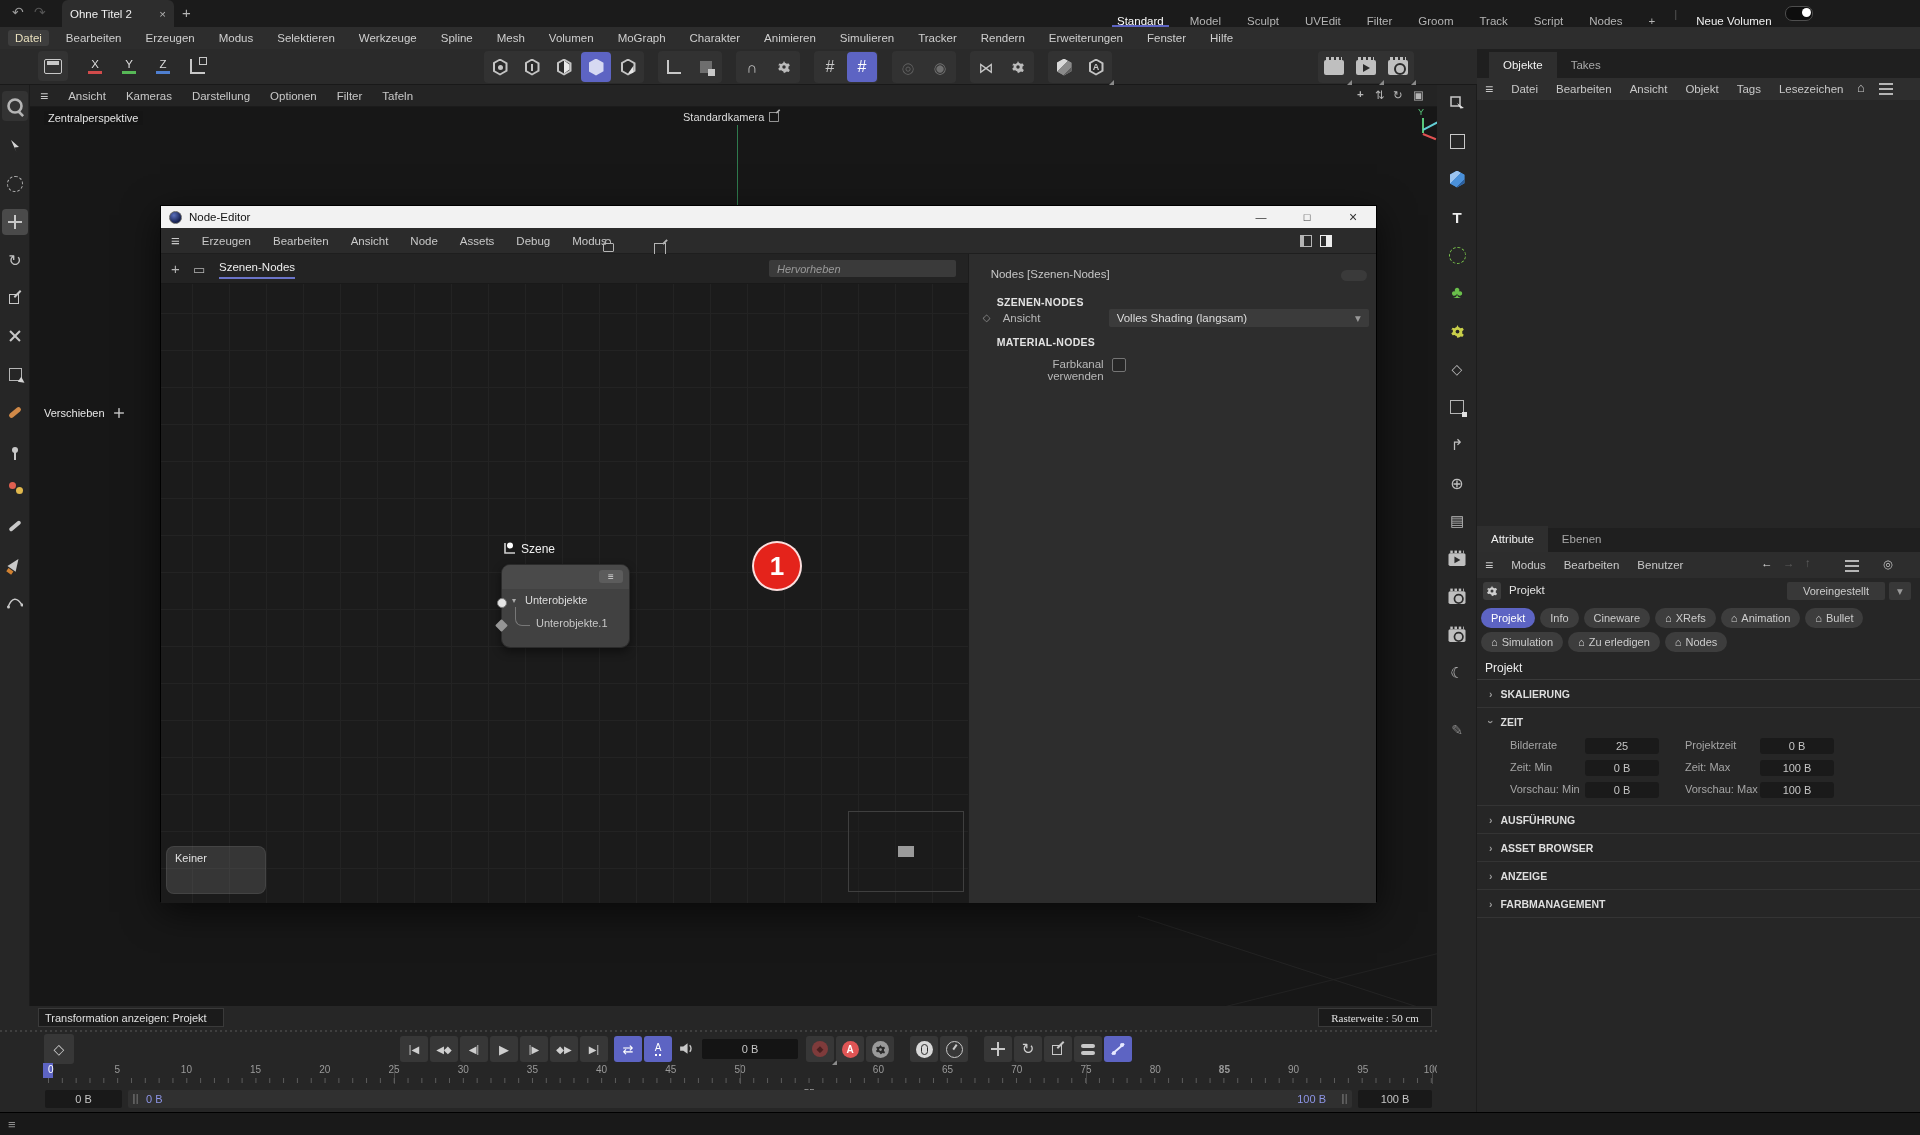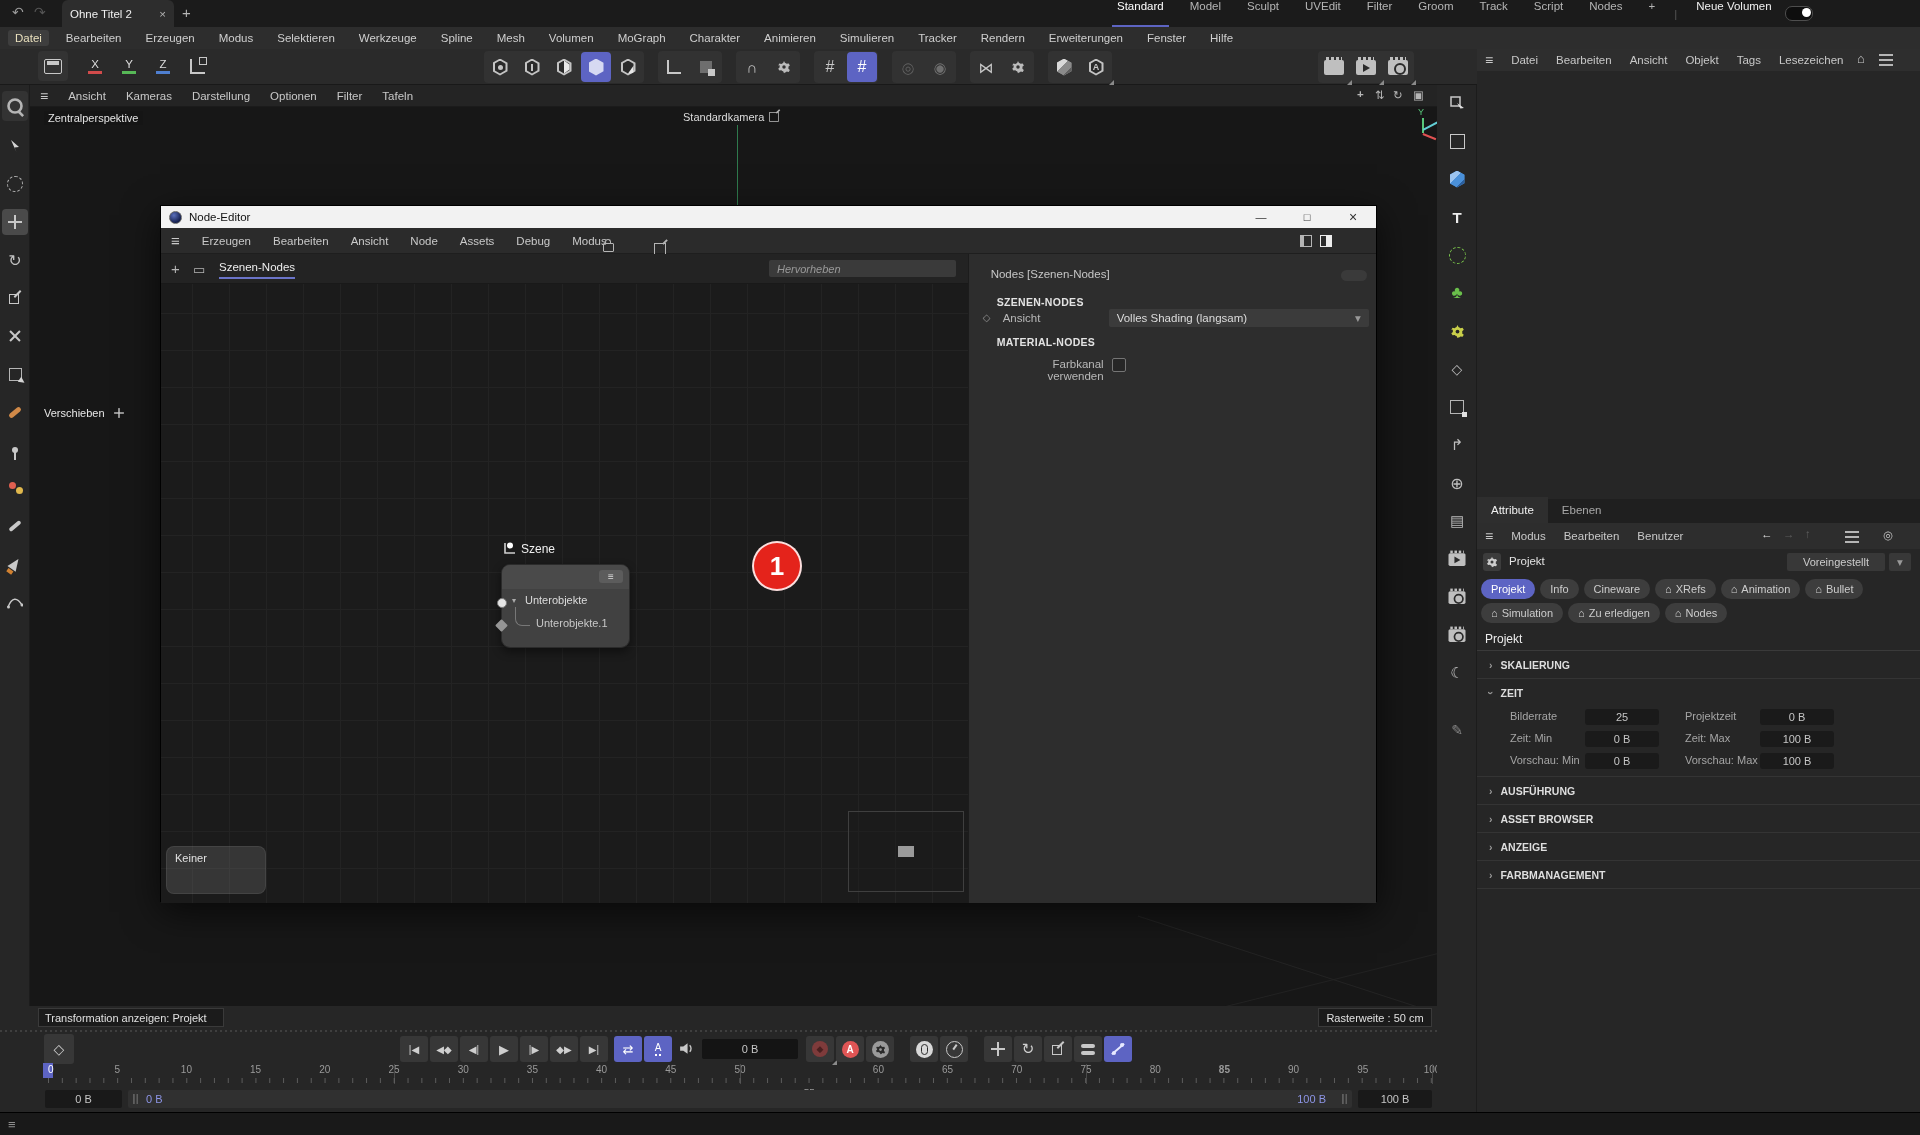--- a/index.html
+++ b/index.html
@@ -10,21 +10,21 @@
   
   .tabbar{position:absolute;left:0;top:0;width:1920px;height:27px;background:#1b1b1b;}
   .doc-tab{position:absolute;left:62px;top:0;height:27px;width:112px;background:#2d2d2d;border-radius:6px 6px 0 0;display:flex;align-items:center;padding:0 8px;box-sizing:border-box;color:#f0f0f0;}
   .menubar{position:absolute;left:0;top:27px;width:1920px;height:22px;background:#2d2d2d;display:flex;align-items:center;padding-left:8px;box-sizing:border-box;gap:24px;color:#cfcfcf;}
   .menubar .mi{cursor:default;}
   .mi.active{background:#3e3e3e;color:#e9e0bd;padding:2px 7px;border-radius:3px;margin-right:-7px;}
   .toolbar{position:absolute;left:0;top:49px;width:1920px;height:36px;background:#2a2a2a;border-bottom:1px solid #191919;box-sizing:border-box;}
   .tbtn{width:30px;height:30px;border-radius:4px;display:flex;align-items:center;justify-content:center;position:relative;}
   .tgroup{display:flex;gap:2px;background:#323232;border-radius:4px;padding:1px;}
   .sel-blue{background:#5d64c3 !important;}
-  .layout-tab{padding:0 13px;height:27px;display:flex;align-items:flex-start;color:#b5b5b5;position:relative;}
+  .layout-tab{padding:0 13px;height:27px;display:flex;align-items:flex-end;color:#b5b5b5;position:relative;}
   .layout-tab.on{color:#fff;}
   .layout-tab.on::after{content:"";position:absolute;left:8px;right:8px;bottom:0;height:2px;background:#5d64c3;}
   
   .g{display:inline-block;line-height:1;}
   .hx{width:15px;height:17px;clip-path:polygon(50% 0,100% 25%,100% 75%,50% 100%,0 75%,0 25%);background:#c4c4c4;position:relative;}
   .hx-in{position:absolute;inset:2px;clip-path:polygon(50% 0,100% 25%,100% 75%,50% 100%,0 75%,0 25%);background:#2a2a2a;}
   .hx-dot{position:absolute;left:50%;top:50%;width:5px;height:5px;margin:-2.5px;border-radius:50%;background:#c4c4c4;}
   .hx-bar{position:absolute;left:50%;top:50%;width:2px;height:7px;margin:-3.5px -1px;background:#c4c4c4;}
   .hx-half{position:absolute;right:2px;top:2px;bottom:2px;width:5.5px;background:#e8e8e8;clip-path:polygon(0 0,100% 30%,100% 70%,0 100%);}
   .hx-solid{background:#d6d9f2;}
@@ -414,21 +414,21 @@
     </div>
 
     <i class="abs" style="left:1100px;top:880px;width:320px;height:1px;background:#242424;transform:rotate(18deg);"></i>
     <i class="abs" style="left:1120px;top:900px;width:320px;height:1px;background:#232323;transform:rotate(-14deg);"></i>
   </div>
 
   <div class="south">
     <div class="sbox" style="left:38px;top:2px;width:186px;">
         <span>Transformation anzeigen: Projekt</span>
       </div>
-    <div class="sbox" style="left:1318px;top:2px;width:114px;justify-content:center;">
+    <div class="sbox" style="left:1318px;top:2px;width:114px;justify-content:center;font-family:Liberation Serif, serif;">
         <span>Rasterweite : 50 cm</span>
       </div>
     <div class="dotline" style="top:24px;"></div>
 
     <div class="trbtn" style="left:44px;top:28px;width:30px;height:30px;font-size:14px;">
         <span>◇</span>
       </div>
     <div class="trbtn" style="left:400px;top:30px;">
         <span>|◀</span>
       </div>
@@ -622,20 +622,28 @@
       </div>
     <div class="ri" style="top:573px;font-size:15px;">
         <span>☾</span>
       </div>
     <div class="ri" style="top:630px;color:#8a8a8a;font-size:14px;">
         <span>✎</span>
       </div>
   </div>
 
   <div class="rpanel">
+    <div class="ptabs">
+      <div class="ptab on" style="margin-left:12px;">
+          <span>Objekte</span>
+        </div>
+      <div class="ptab">
+          <span>Takes</span>
+        </div>
+    </div>
     <div class="pmenu">
       <span style="font-size:14px;">≡</span>
       <span>Datei</span>
       <span>Bearbeiten</span>
       <span>Ansicht</span>
       <span>Objekt</span>
       <span>Tags</span>
       <span>Lesezeichen</span>
 
       <span class="abs" style="left:380px;top:2px;font-size:13px;">⌂</span>

